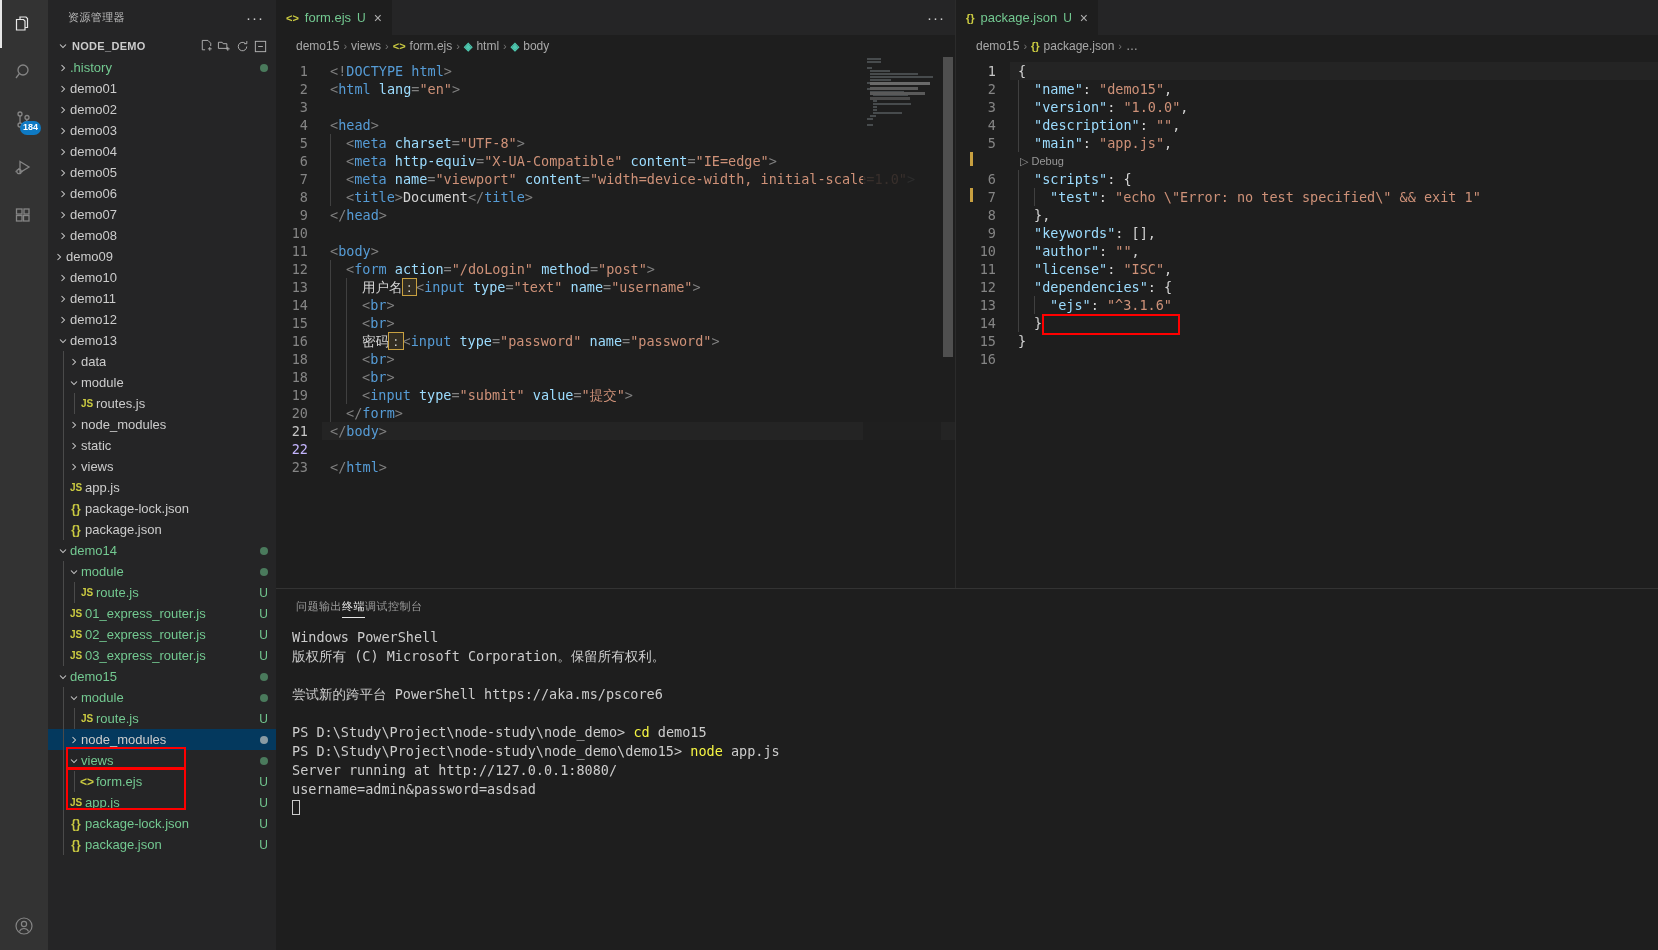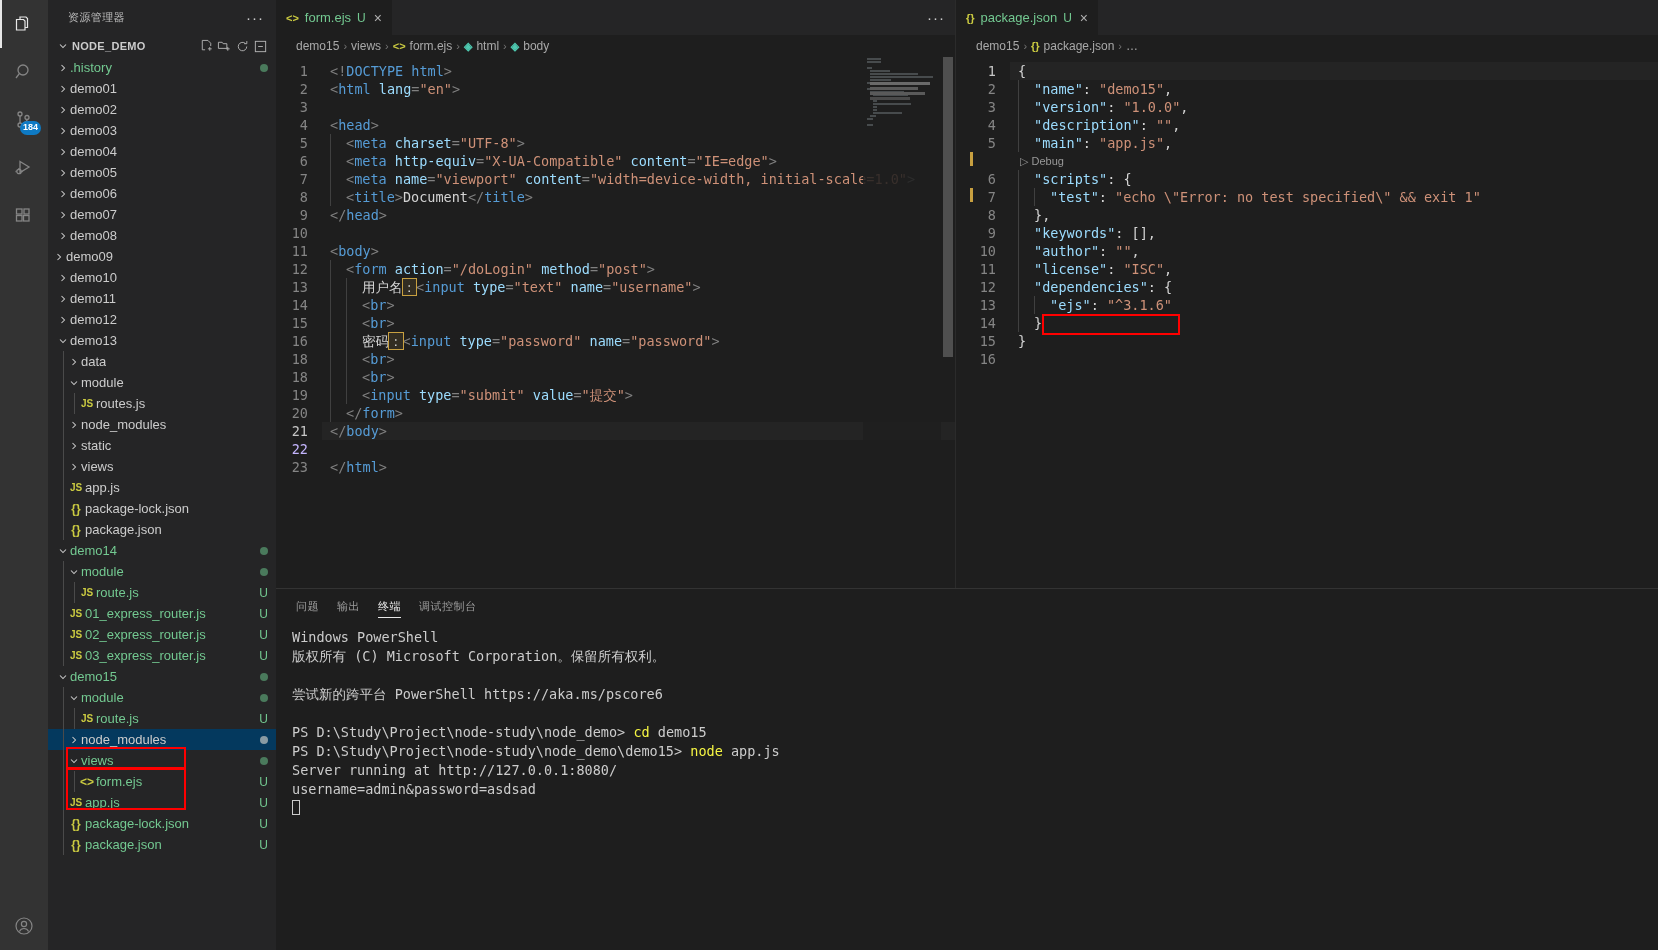--- a/index.html
+++ b/index.html
@@ -153,21 +153,21 @@
     position: absolute; right: 0; top: 0; width: 14px; height: 100%; background: transparent;
   }
   .scroll-thumb { position: absolute; right: 2px; width: 10px; background: #4f4f4f; border-radius: 0; }
 
   .debug-lens { font-size: 11px; color: #999999; font-family: "Liberation Sans", sans-serif; padding-left: 2px; }
 
   .dirty-mark { position: absolute; left: 0; width: 3px; background: #c8a040; }
 
   
   .panel { flex: 0 0 362px; background: #1e1e1e; border-top: 1px solid #333333; display: flex; flex-direction: column; }
-  .panel-tabs { height: 35px; display: flex; align-items: flex-start; padding-left: 20px; gap: 18px; flex: 0 0 35px; }
+  .panel-tabs { height: 35px; display: flex; align-items: flex-start; padding-left: 20px; flex: 0 0 35px; }
   .ptab { font-size: 11px; color: #9d9d9d; cursor: pointer; position: relative; height: 35px; display: flex; align-items: center; letter-spacing: .5px;}
   .ptab.active { color: #e7e7e7; }
   .ptab.active::after { content:""; position: absolute; left: 0; right: 0; bottom: 6px; height: 1px; background: #e7e7e7; }
   .terminal {
     flex: 1 1 auto; padding: 4px 0 0 16px; font-family: "DejaVu Sans Mono", monospace;
     font-size: 13.5px; line-height: 19px; color: #cccccc; white-space: pre; overflow: hidden;
   }
   .tyellow { color: #f5f543; }
   .cursor-block { display:inline-block; width: 8px; height: 15px; border: 1px solid #cccccc; vertical-align: -2px;}
 

